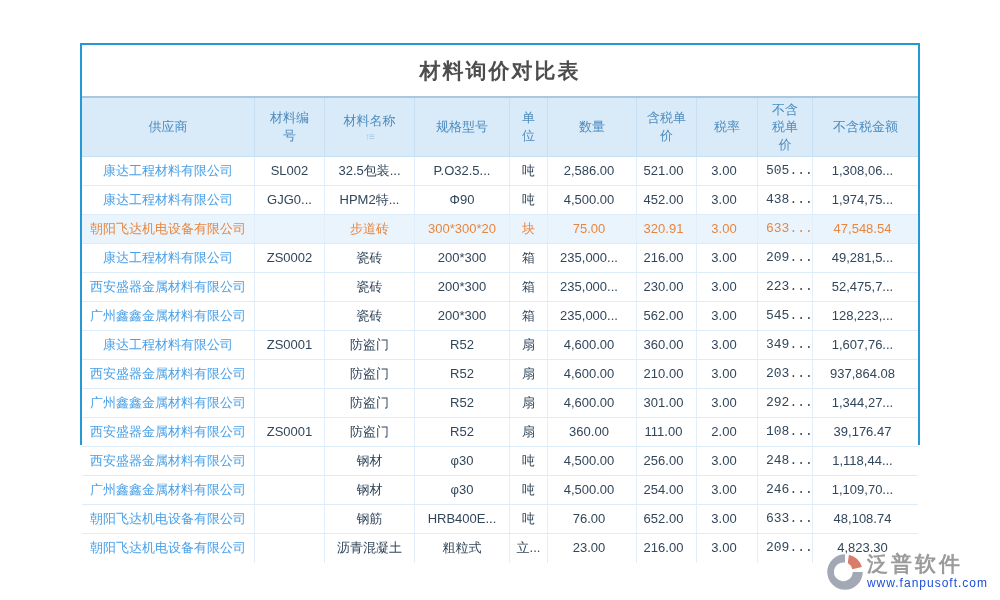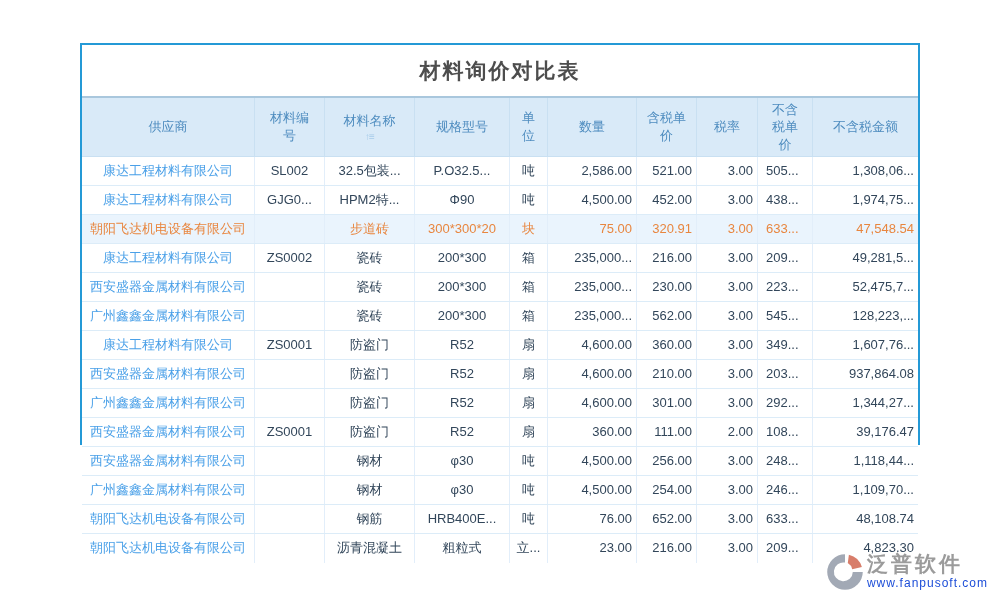--- a/index.html
+++ b/index.html
@@ -72,23 +72,23 @@
     color: var(--text, #32465a);
     text-align: center;
     white-space: nowrap;
     overflow: hidden;
     border-right: 1px solid #e2eefa;
     padding: 0 4px;
   }
   .td:last-child { border-right: none; }
   .td.supplier { color: var(--link, #4aa0e8); cursor: pointer; }
   .td.qty, .td.price_tax, .td.tax_rate, .td.amount_no_tax {
-    text-align: right; padding-right: 4px;
-  }
-  .td.price_no_tax { text-align: left; padding-left: 8px; }
+    padding-right: 10px;
+  }
+  .td.price_no_tax { text-align: left; padding-left: 8px; font-family: Liberation Mono, monospace; }
   .tr.hl { background: var(--highlight-bg, #eaf4fd); }
   .tr.hl .td, .tr.hl .td.supplier { color: var(--highlight-text, #e8863f); }
 
   .watermark {
     position: absolute;
     right: 12px; bottom: 8px;
     display: flex; align-items: flex-start;
     z-index: 5;
   }
   .wm-logo { width: 40px; height: 40px; margin-right: 2px; opacity: .9; }

